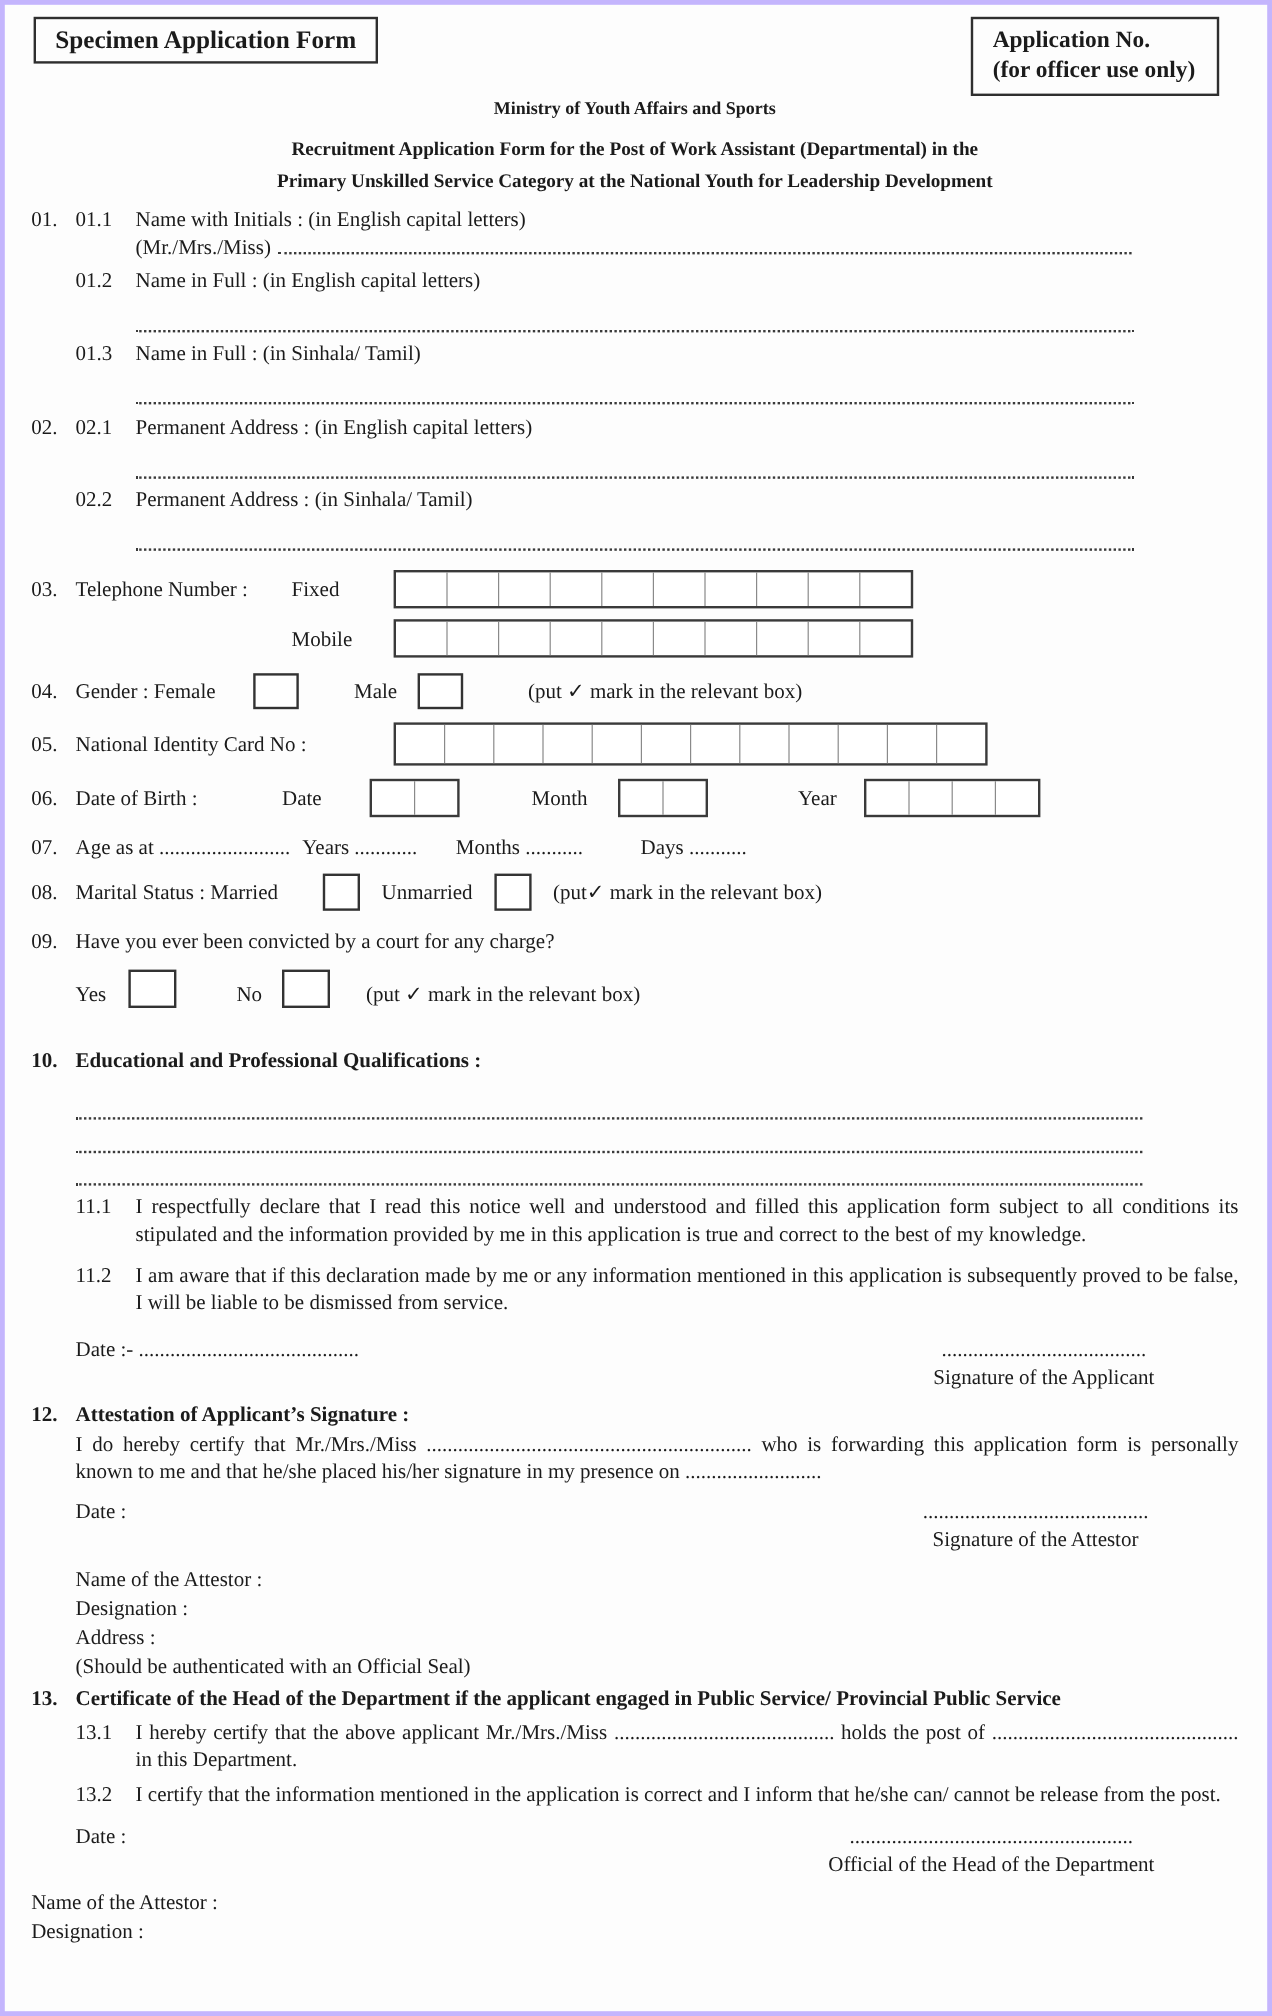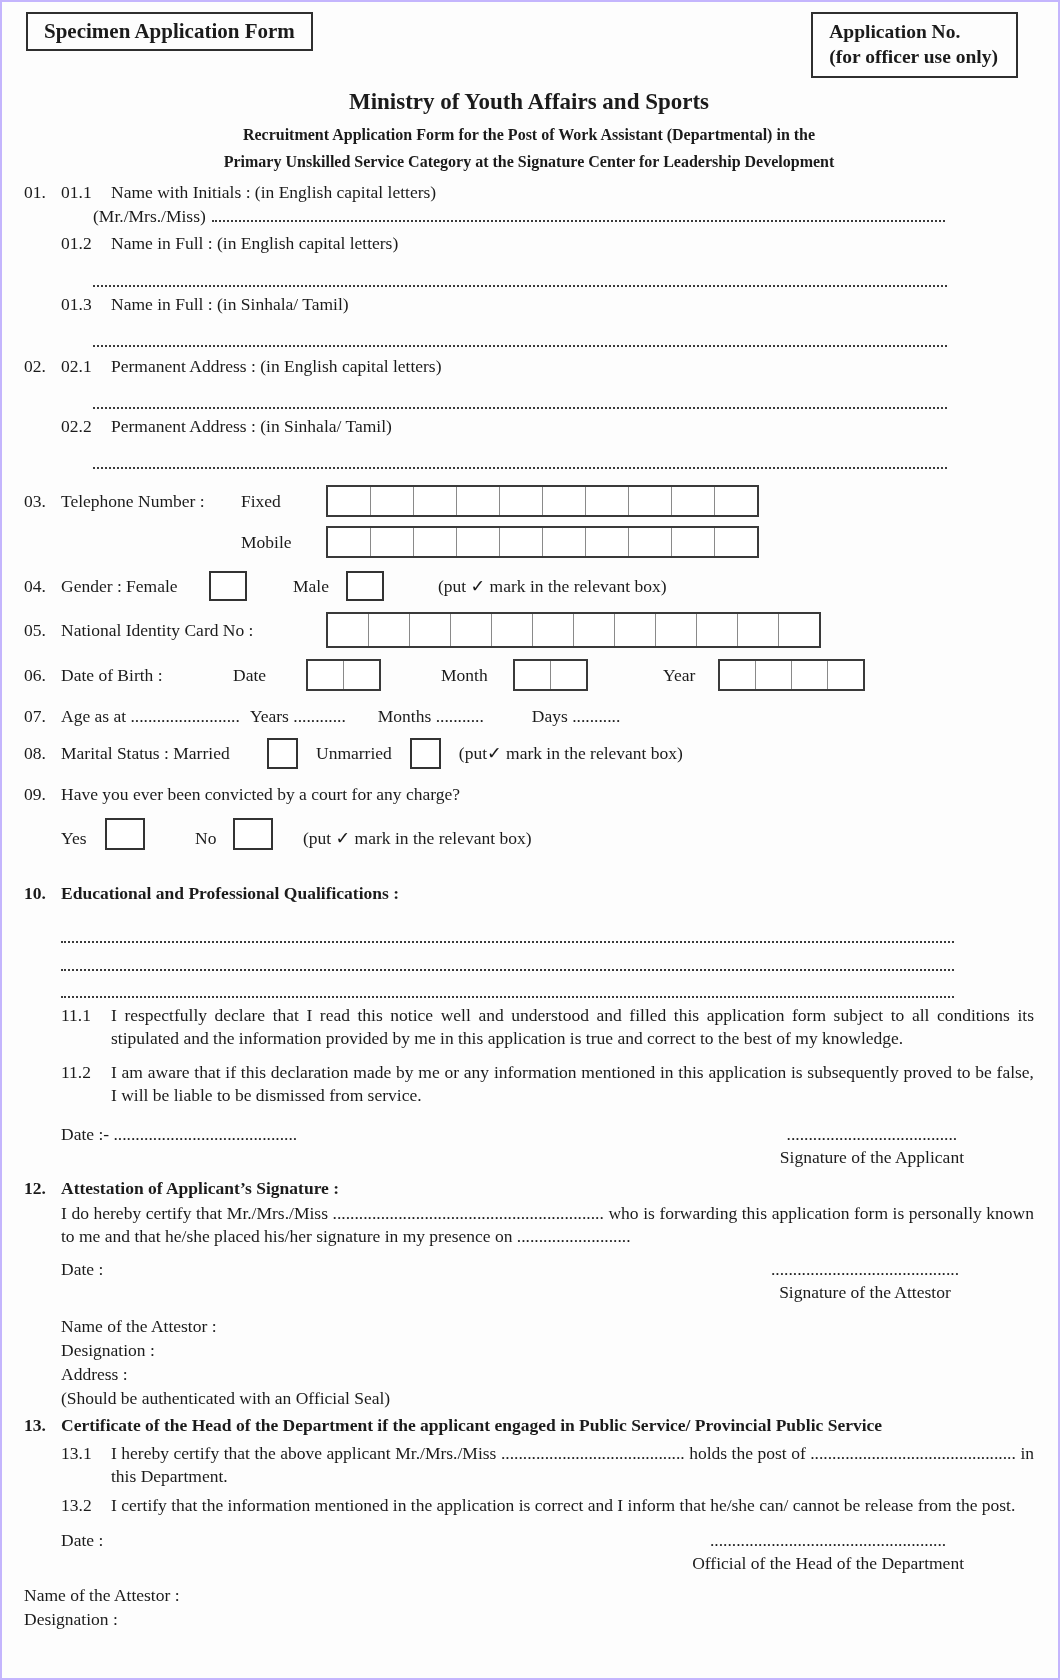--- a/index.html
+++ b/index.html
@@ -1,35 +1,35 @@
 <!DOCTYPE html>
 <html><head>
 <meta charset="utf-8">
 <style>
   html,body { margin:0; padding:0; background:#ffffff; }
   .page {
     position:relative; width:1060px; height:1680px; box-sizing:border-box;
-    border:2px solid #c4b5fd; background:#fdfdfd; overflow:hidden;
+    border:4px solid #c4b5fd; background:#fdfdfd; overflow:hidden;
     padding:8px 24px 0 22px;
     font-family:"Liberation Serif","DejaVu Serif",serif;
     color:#1b1b1b; font-size:17.5px; line-height:23px;
   }
   .headerbar { display:flex; justify-content:space-between; align-items:flex-start; margin:2px 16px 0 2px; }
   .specimen-box { border:2px solid #2f2f2f; padding:6px 16px; font-weight:bold; font-size:21px; }
   .appno-box { border:2px solid #2f2f2f; padding:5px 18px 7px 16px; font-weight:bold; font-size:19.5px; line-height:25px; }
   .center { text-align:center; }
-  .ministry { font-weight:bold; font-size:23px; margin-top:12px; }
+  .ministry { font-weight:bold; font-size:15px; margin-top:0; }
   .doctitle { font-weight:bold; font-size:16px; line-height:27px; margin-top:8px; }
   .row { display:flex; align-items:baseline; }
   .num { flex:none; width:37px; }
   .subnum { flex:none; width:50px; }
   .b { font-weight:bold; }
   .dotfill { flex:1 1 auto; border-bottom:2px dotted #3a3a3a; height:14px; margin:0 2px 3px 6px; }
   .dotline { border-bottom:2px dotted #3a3a3a; height:14px; }
-  .ind2 { margin-left:69px; }
+  .ind2 { margin-left:87px; }
   .cellrow { display:inline-flex; border:2px solid #3a3a3a; background:#fff; vertical-align:middle; }
   .cellrow .cell { width:42px; height:28px; border-right:1px solid #8a8a8a; }
   .cellrow .cell:last-child { border-right:none; }
   .cells-nic .cell { width:40px; height:32px; }
   .cells-sm .cell { width:35px; height:28px; }
   .chk { display:inline-block; width:34px; height:26px; border:2px solid #333; background:#fff; vertical-align:middle; margin:0 6px; }
   .chk-sm { width:27px; height:27px; }
   .jpara { flex:1 1 auto; text-align:justify; }
   .sigblock { display:inline-block; text-align:center; }
   .sigrow { display:flex; justify-content:space-between; align-items:flex-start; }
@@ -46,21 +46,21 @@
     </div>
     <div class="appno-box">
       <div>Application No.</div>
       <div>(for officer use only)</div>
     </div>
   </div>
 
   <div class="center ministry">Ministry of Youth Affairs and Sports</div>
   <div class="center doctitle">
     <div>Recruitment Application Form for the Post of Work Assistant (Departmental) in the</div>
-    <div>Primary Unskilled Service Category at the Signature Center for Leadership Development</div>
+    <div>Primary Unskilled Service Category at the National Youth for Leadership Development</div>
   </div>
 
   <div class="row" style="margin-top:6px;">
     <span class="num">01.</span>
     <span class="subnum">01.1</span>
     <span>Name with Initials : (in English capital letters)</span>
   </div>
   <div class="row ind2" style="margin-top:1px; margin-right:87px;">
     <span>(Mr./Mrs./Miss)</span>
     <span class="dotfill"></span>

